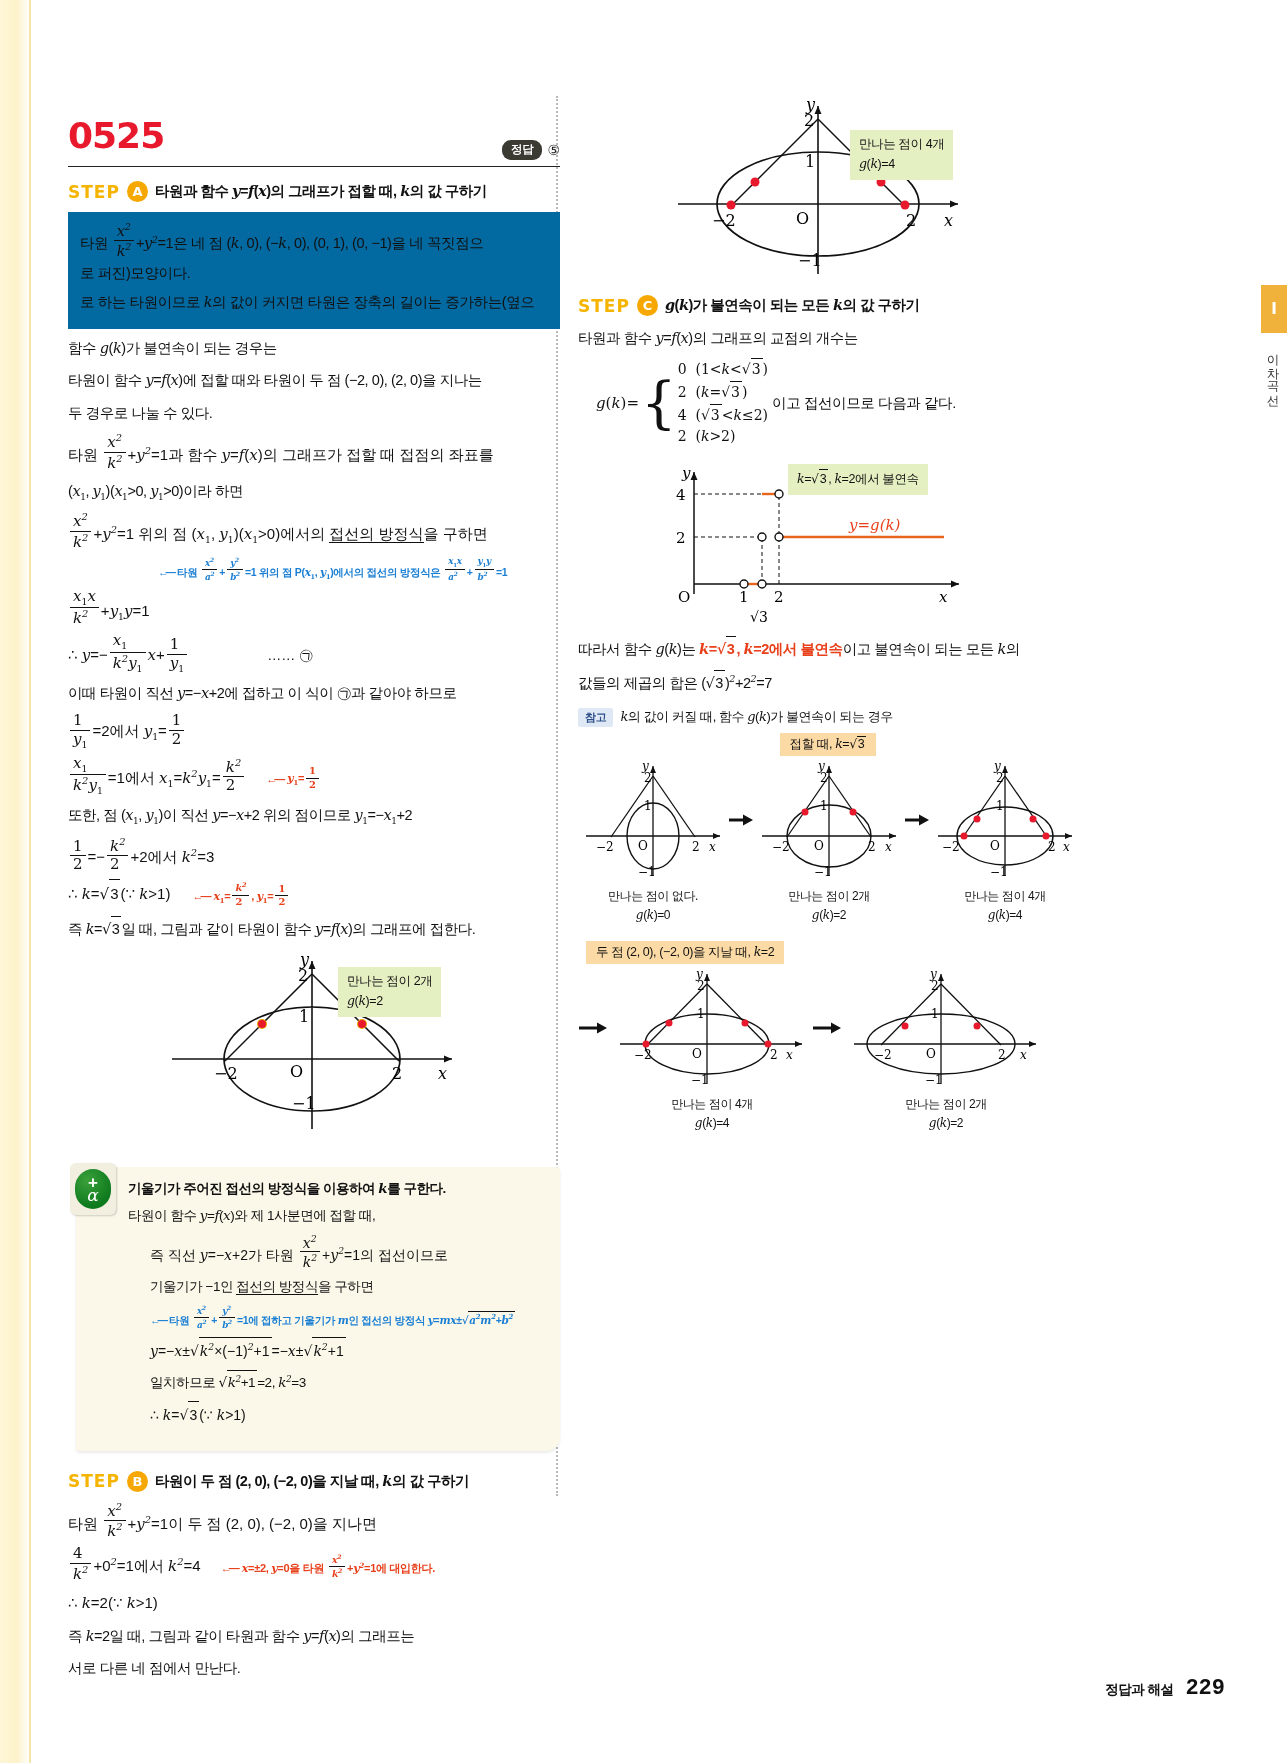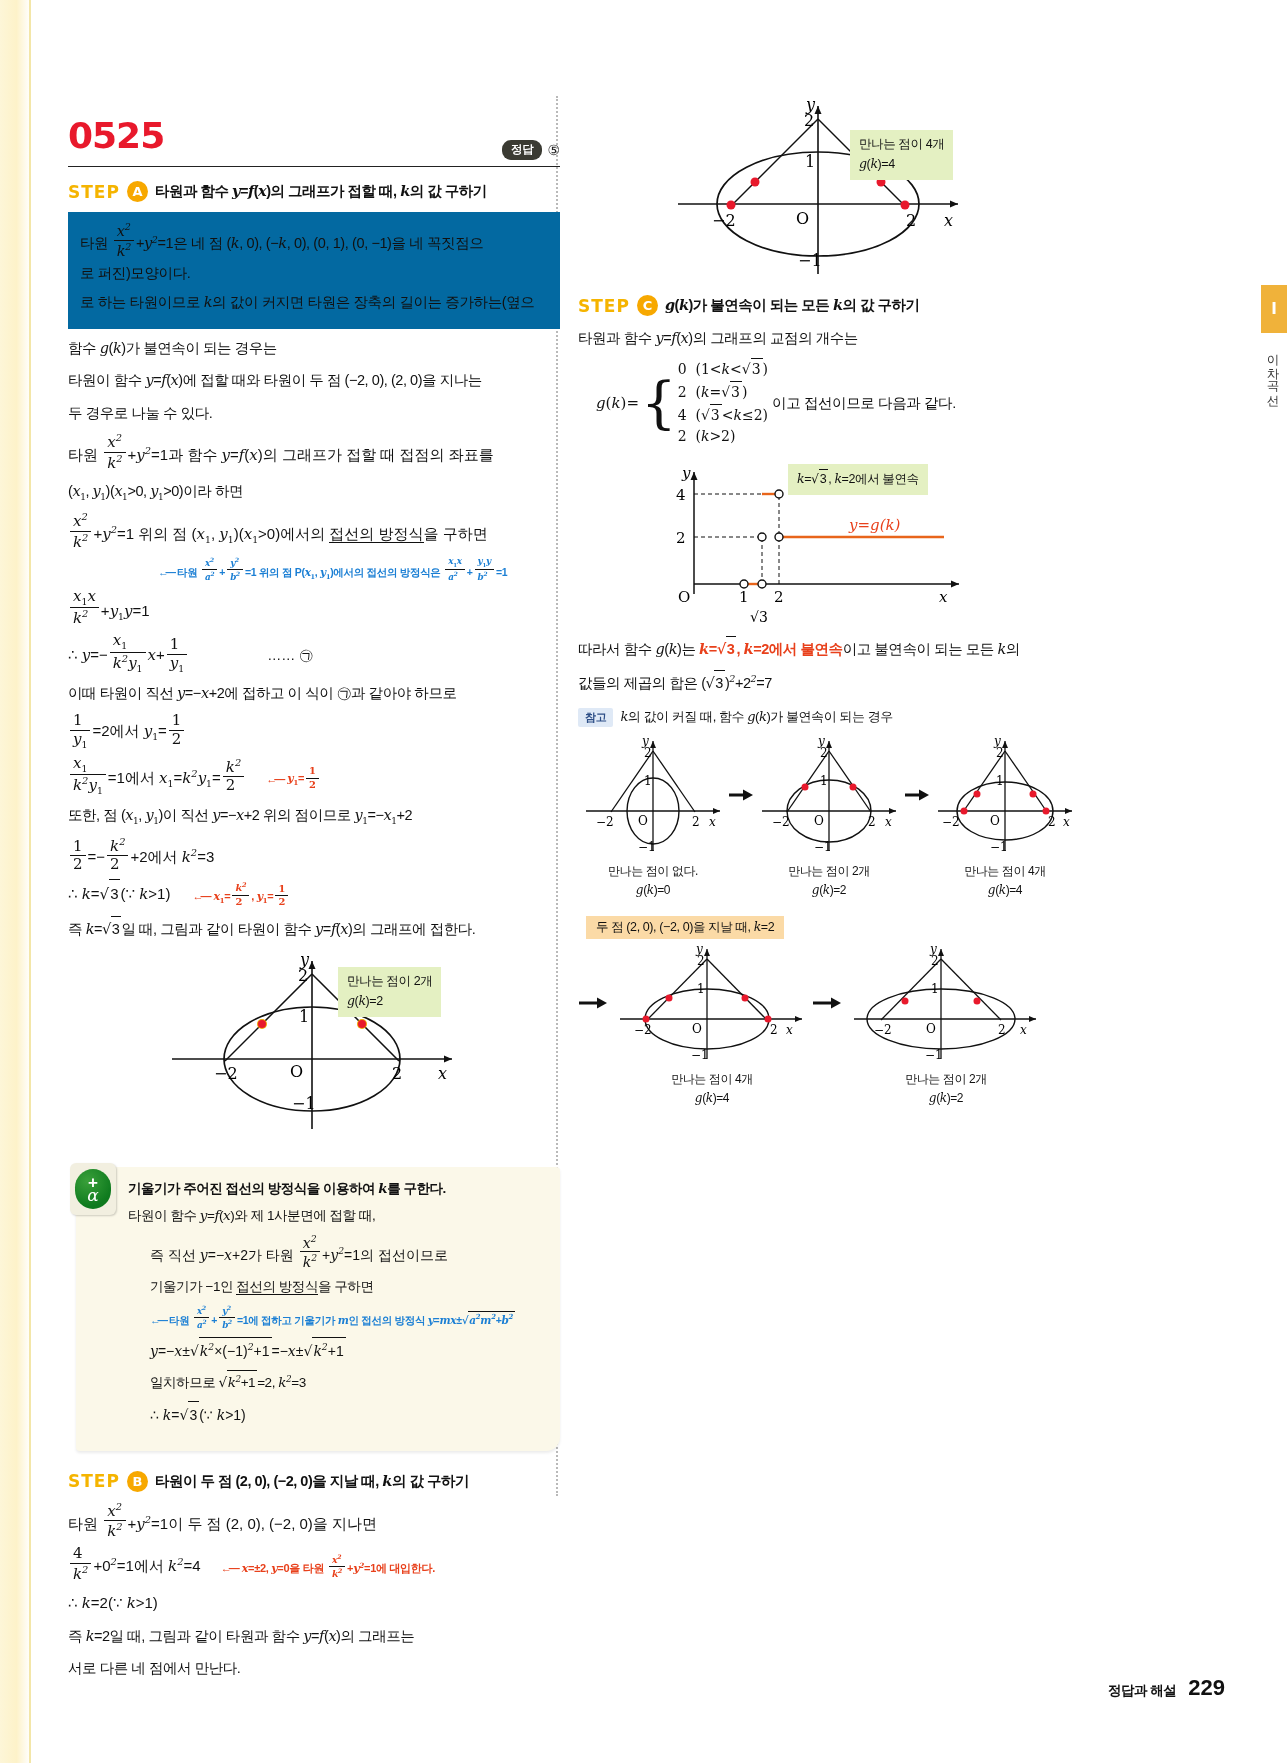--- a/index.html
+++ b/index.html
@@ -157,21 +157,21 @@
   .side-vert{
     position:absolute; right:6px; top:345px;
     writing-mode:vertical-rl; font-size:12.5px; color:#333; letter-spacing:1px;
   }
   
   .footer{
     position:absolute; right:62px; bottom:62px;
     display:flex; align-items:baseline; gap:12px;margin-top:20px;
   }
   .footer-label{ font-size:13.5px; font-weight:bold; letter-spacing:-0.5px;}
-  .footer-page{ font-size:22px; font-weight:bold; font-family:Liberation Sans, sans-serif;}
+  .footer-page{ font-size:22px; font-weight:bold; font-family:Liberation Mono, monospace;}
   .cases{ display:inline-block; vertical-align:middle; font-size:14px; line-height:1.55; font-family:"DejaVu Serif", serif;}
   .underline-b{ border-bottom:1.3px solid #111; }
   .hl-red{ color:#e8401b; font-weight:bold;}
 </style>
 </head>
 <body>
 
 <div class="page-edge-left"></div>
 <div class="page-edge-left-line"></div>
 <div class="col-divider"></div>
@@ -386,20 +386,23 @@
   </div>
 
   <p class="t">따라서 함수 <span class="m">g</span>(<span class="m">k</span>)는 <span class="hl-red"><span class="m">k</span>=<span class="sq"><span class="rad">√</span><span class="sqbar">3</span></span>, <span class="m">k</span>=2에서 불연속</span>이고 불연속이 되는 모든 <span class="m">k</span>의</p>
   <p class="t">값들의 제곱의 합은 (<span class="sq"><span class="rad">√</span><span class="sqbar">3</span></span>)<sup class="s">2</sup>+2<sup class="s">2</sup>=7</p>
 
   <div class="refbox">
     <span class="reftag">참고</span>
     <span class="reftxt"><span class="m">k</span>의 값이 커질 때, 함수 <span class="m">g</span>(<span class="m">k</span>)가 불연속이 되는 경우</span>
   </div>
 
+  <div style="text-align:center; margin:6px 0 2px;">
+    <span class="callout-orange">접할 때, <span class="m">k</span>=<span class="sq"><span class="rad">√</span><span class="sqbar">3</span></span></span>
+  </div>
 
   <div style="display:flex; align-items:flex-start; justify-content:space-between; position:relative; height:175px;">
 
     <div style="width:150px;">
       <svg width="150" height="125" viewBox="0 0 150 125">
         <line x1="8" y1="78" x2="142" y2="78" stroke="#111" stroke-width="1.3"></line>
         <polygon points="142,78 135,75 135,81" fill="#111"></polygon>
         <line x1="75" y1="118" x2="75" y2="8" stroke="#111" stroke-width="1.3"></line>
         <polygon points="75,8 72,15 78,15" fill="#111"></polygon>
         <ellipse cx="75" cy="78" rx="26" ry="33" fill="none" stroke="#111" stroke-width="1.4"></ellipse>

